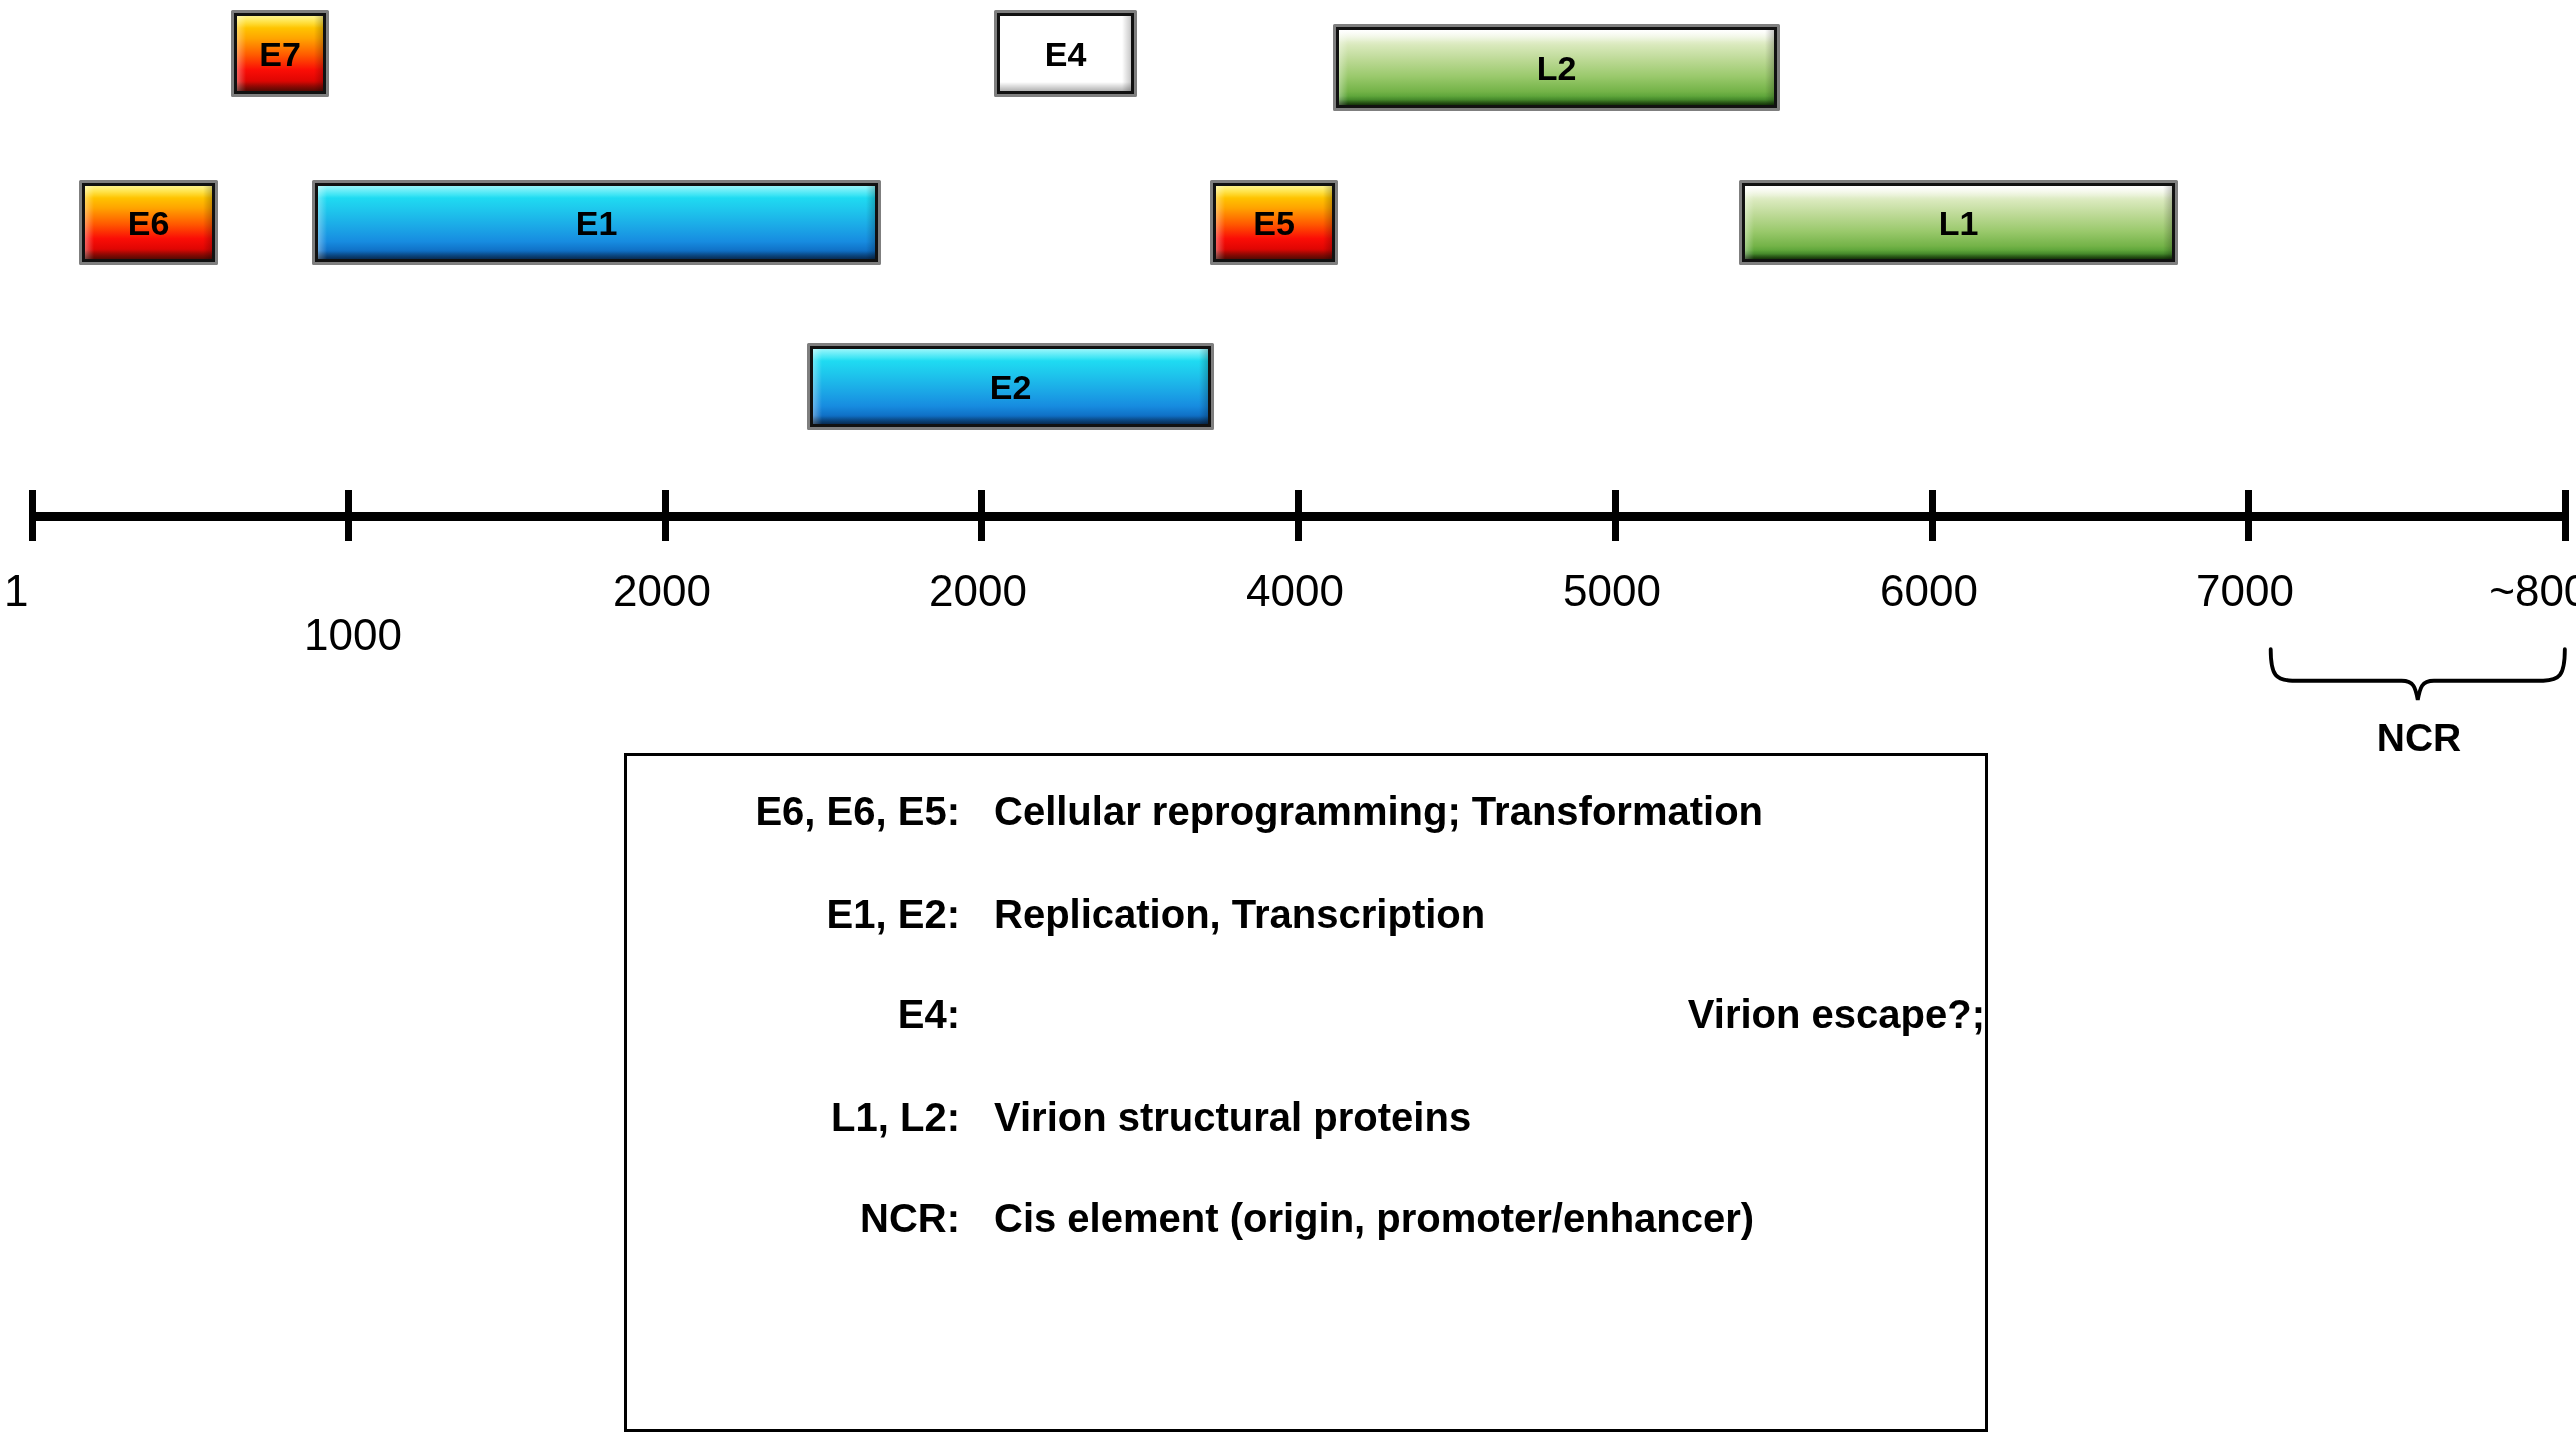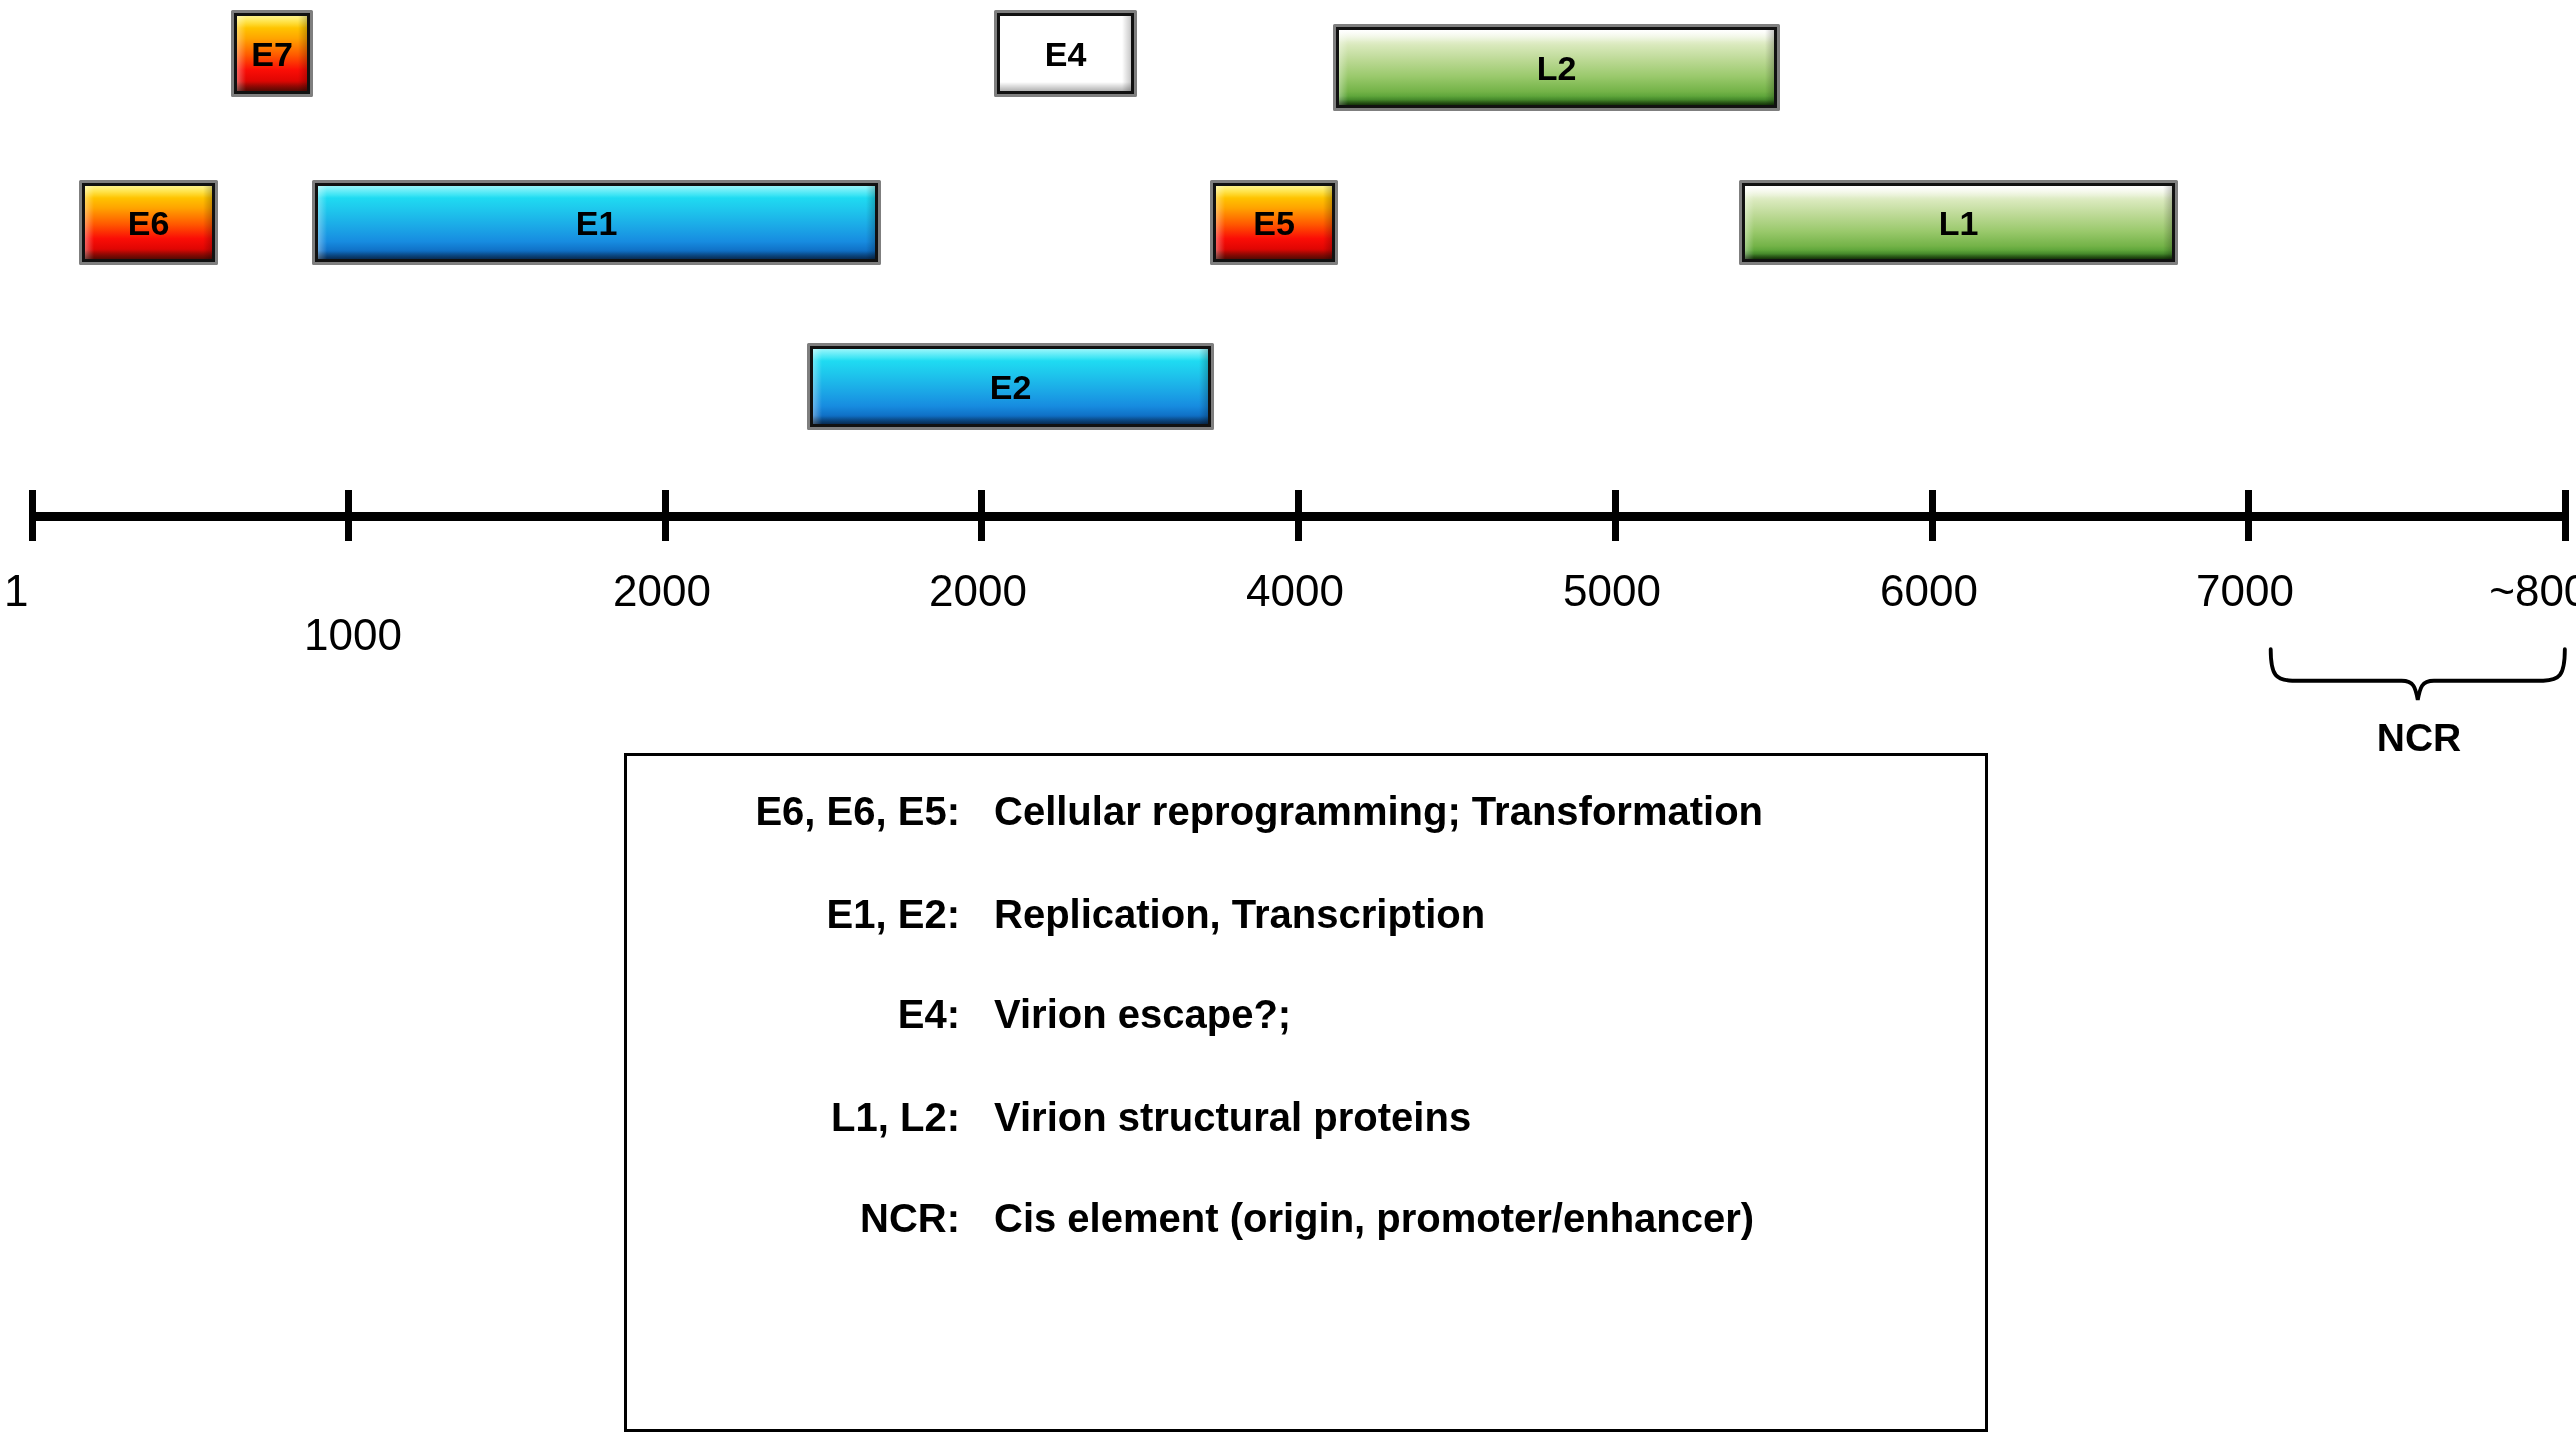--- a/index.html
+++ b/index.html
@@ -187,21 +187,21 @@
     padding-left: 34px;
     flex: 0 0 auto;
   }
 </style>
 </head>
 <body>
 
 <div id="stage">
 
   <div id="orf-layer">
-      <div class="orf redgrad" style="left: 231px; top: 10px; width: 82px; height: 87px; align-items: center;">
+      <div class="orf redgrad" style="left: 231px; top: 10px; width: 98px; height: 87px; align-items: center;">
         <div class="face"></div>
         <div class="bevel-top"></div>
         <div class="bevel-left"></div>
         <div class="bevel-right"></div>
         <div class="bevel-bottom"></div>
         <span class="label">E7</span>
       </div>
       <div class="orf browngrad" style="left: 994px; top: 10px; width: 143px; height: 87px;">
         <div class="face"></div>
         <div class="bevel-top"></div>
@@ -300,21 +300,21 @@
   <div id="legend-box" style="left:624px; top:753px; width:1364px; height:679px;">
     <div id="legend-rows">
         <div class="legend-row" style="top: 33px;">
           <span class="legend-key">E6, E6, E5:</span>
           <span class="legend-desc">Cellular reprogramming; Transformation</span>
         </div>
         <div class="legend-row" style="top: 136px;">
           <span class="legend-key">E1, E2:</span>
           <span class="legend-desc">Replication, Transcription</span>
         </div>
-        <div class="legend-row" style="top: 236px;">
+        <div class="legend-row" style="top: 236px; justify-content: space-between;">
           <span class="legend-key">E4:</span>
           <span class="legend-desc">Virion escape?;</span>
         </div>
         <div class="legend-row" style="top: 339px;">
           <span class="legend-key">L1, L2:</span>
           <span class="legend-desc">Virion structural proteins</span>
         </div>
         <div class="legend-row" style="top: 440px;">
           <span class="legend-key">NCR:</span>
           <span class="legend-desc">Cis element (origin, promoter/enhancer)</span>

